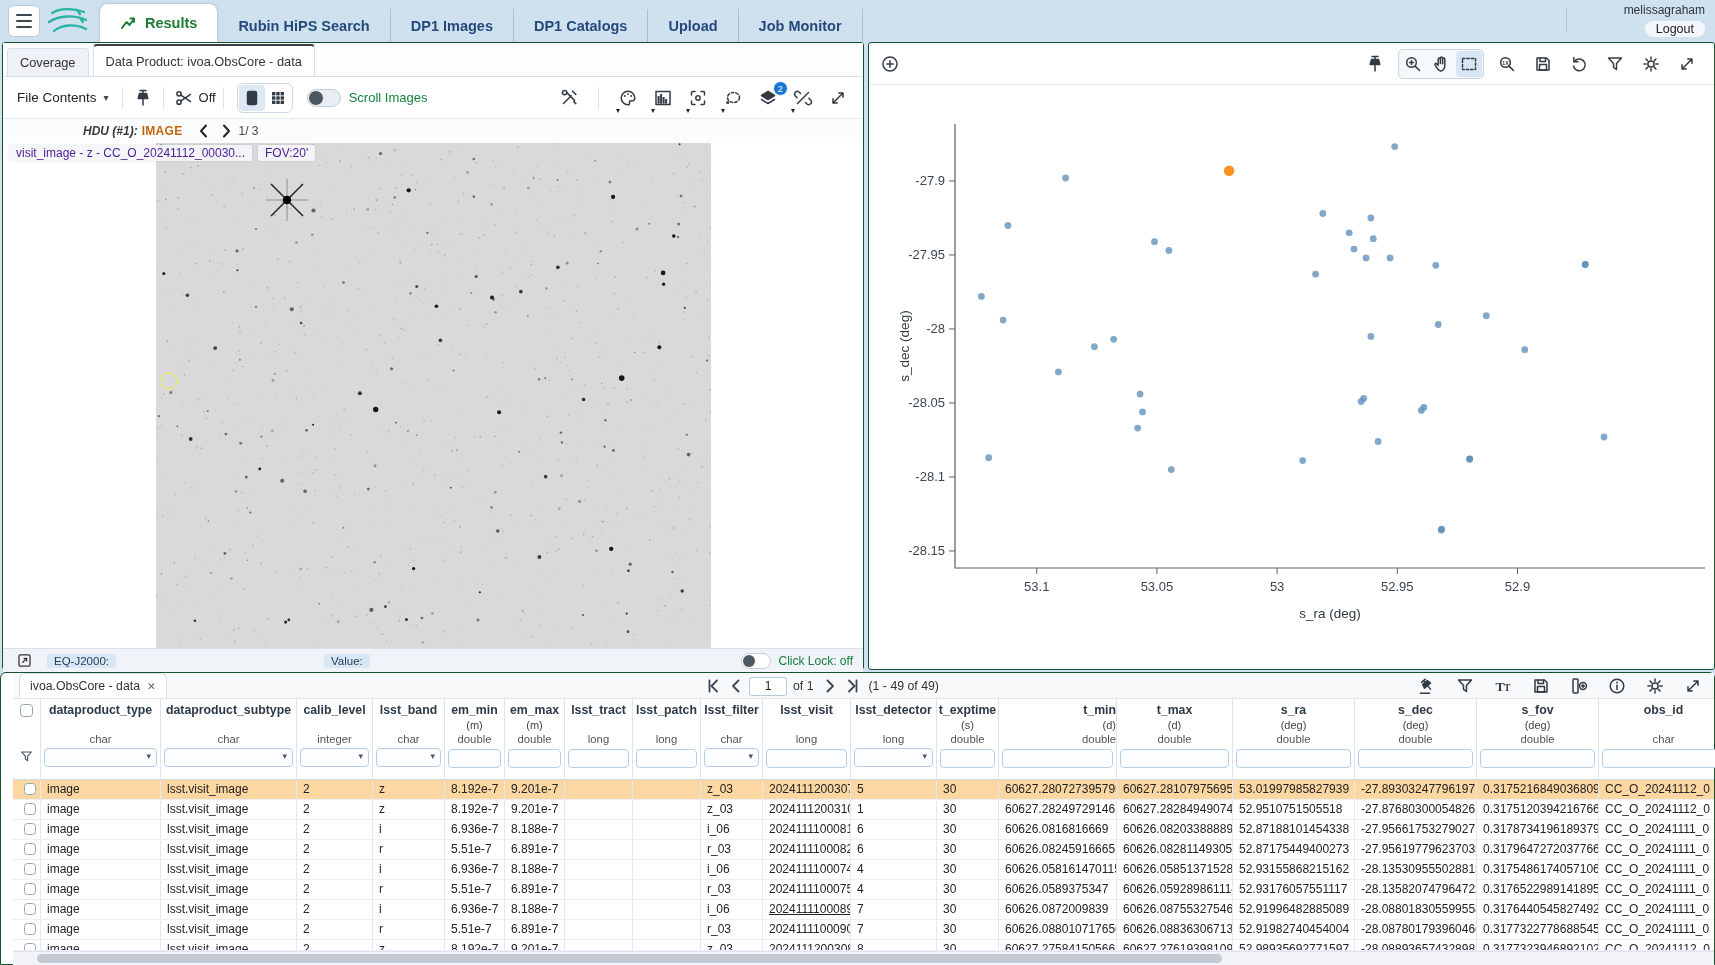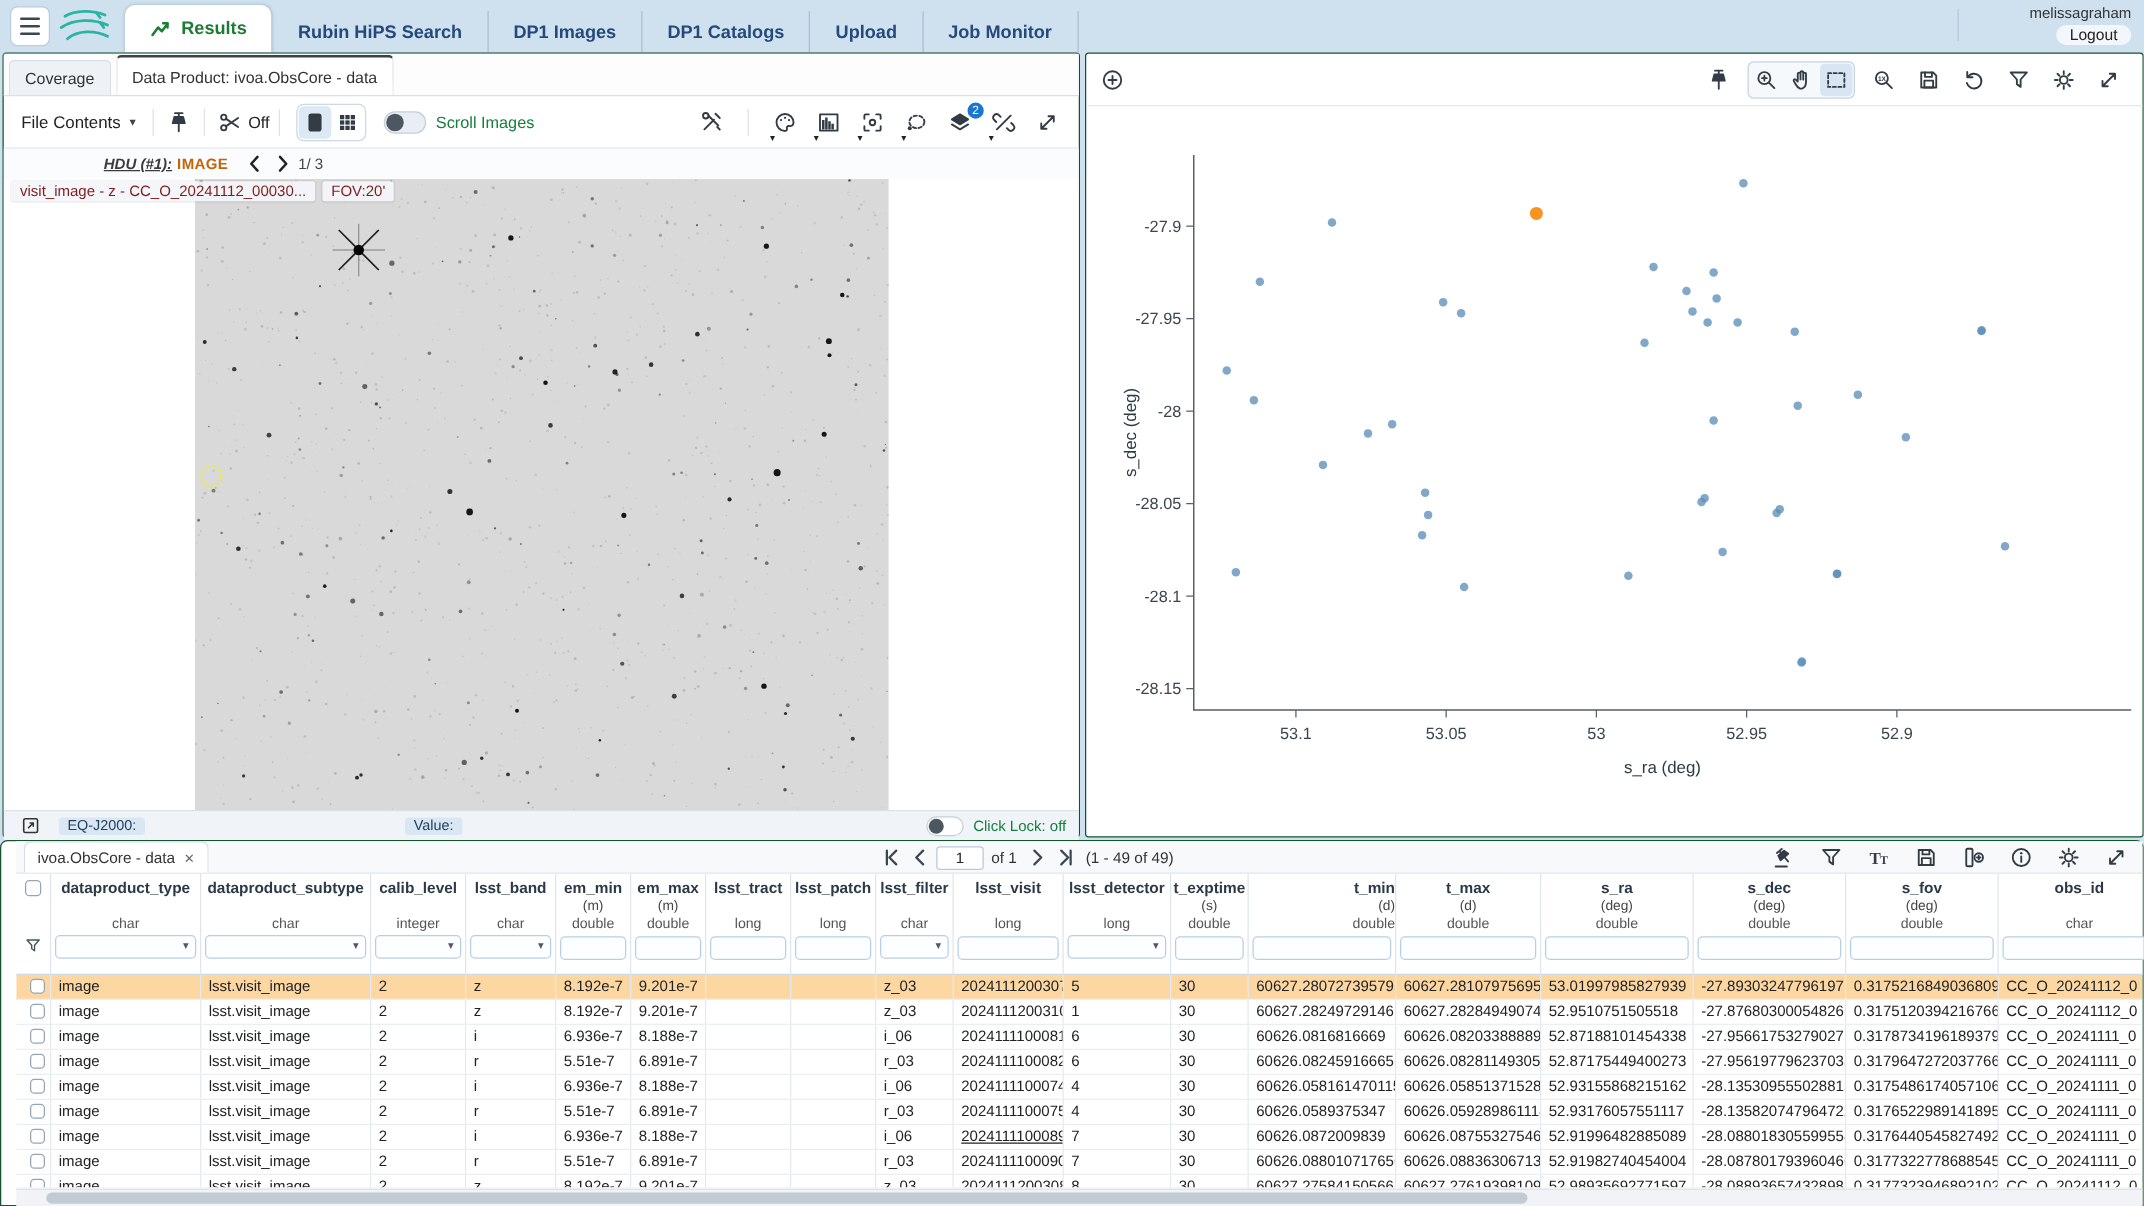--- a/index.html
+++ b/index.html
@@ -42,27 +42,27 @@
 
   
   #left-panel { left:2px; top:42px; width:862px; height:628px; }
   .fc-btn { display:flex; align-items:center; font-size:13.5px; color:#222; cursor:pointer; padding:0 6px; }
   .fc-btn .caret { font-size:10px; margin-left:7px; color:#444; }
   .offlabel { font-size:13px; color:#222; margin-left:2px; }
   .viewgroup { display:flex; border:1px solid #ccd8e3; border-radius:6px; padding:1px; margin:0 6px; }
   .viewgroup .tbtn.active { background:#dce8f3; }
   #img-right-icons { margin-left:auto; display:flex; align-items:center; gap:9px; padding-right:4px; }
   #hdu-bar { height:24px; display:flex; align-items:center; padding-left:80px; background:#fbfcfd; font-size:12px; }
-  #hdu-bar .hdulabel { font-style:italic; font-weight:bold; color:#3b3b3b;text-decoration:underline; }
+  #hdu-bar .hdulabel { font-style:italic; font-weight:bold; color:#3b3b3b; }
   #hdu-bar .hduval { font-weight:bold; color:#c2660e; margin-left:4px; letter-spacing:.3px; }
   #hdu-bar .tbtn { width:22px; height:20px; color:#222; }
   #hdu-bar .counter { color:#444; margin-left:2px; }
   #img-region { position:relative; height:505px; background:#fff; overflow:hidden; }
   #img-chip-row { position:absolute; left:6px; top:2px; display:flex; gap:6px; z-index:3; }
-  .imgchip { background:rgba(243,246,249,.95); border-radius:2px; padding:1px 7px; font-size:12px; color:#7f1d1d; white-space:nowrap; box-shadow:0 0 2px rgba(0,0,0,.15); }
+  .imgchip { background:rgba(243,246,249,.95); border-radius:2px; padding:1px 7px; font-size:12px; color:#4c1d95; white-space:nowrap; box-shadow:0 0 2px rgba(0,0,0,.15); }
   #img-status { height:24px; display:flex; align-items:center; background:#f0f4f8; border-top:1px solid #d9e2ea; padding:0 10px; font-size:11.5px; }
   .statchip { background:#d9e7f4; border-radius:3px; padding:1px 7px; color:#23405e; }
   #img-status .tbtn { color:#333; width:22px; height:20px; }
 
   
   #right-panel { left:868px; top:42px; width:847px; height:628px; }
   #chart-toolbar-right { margin-left:auto; display:flex; align-items:center; gap:10px; padding-right:6px; }
   .modegroup { display:flex; align-items:center; gap:2px; border:1px solid #c6d4e0; border-radius:5px; padding:1px; background:#f6f9fb; }
   .modegroup .tbtn.active { background:#d8e6f3; }
   #chart-svg text.ticklab { font-size:13px; fill:#3c4650; font-family:"Liberation Sans",sans-serif; }

